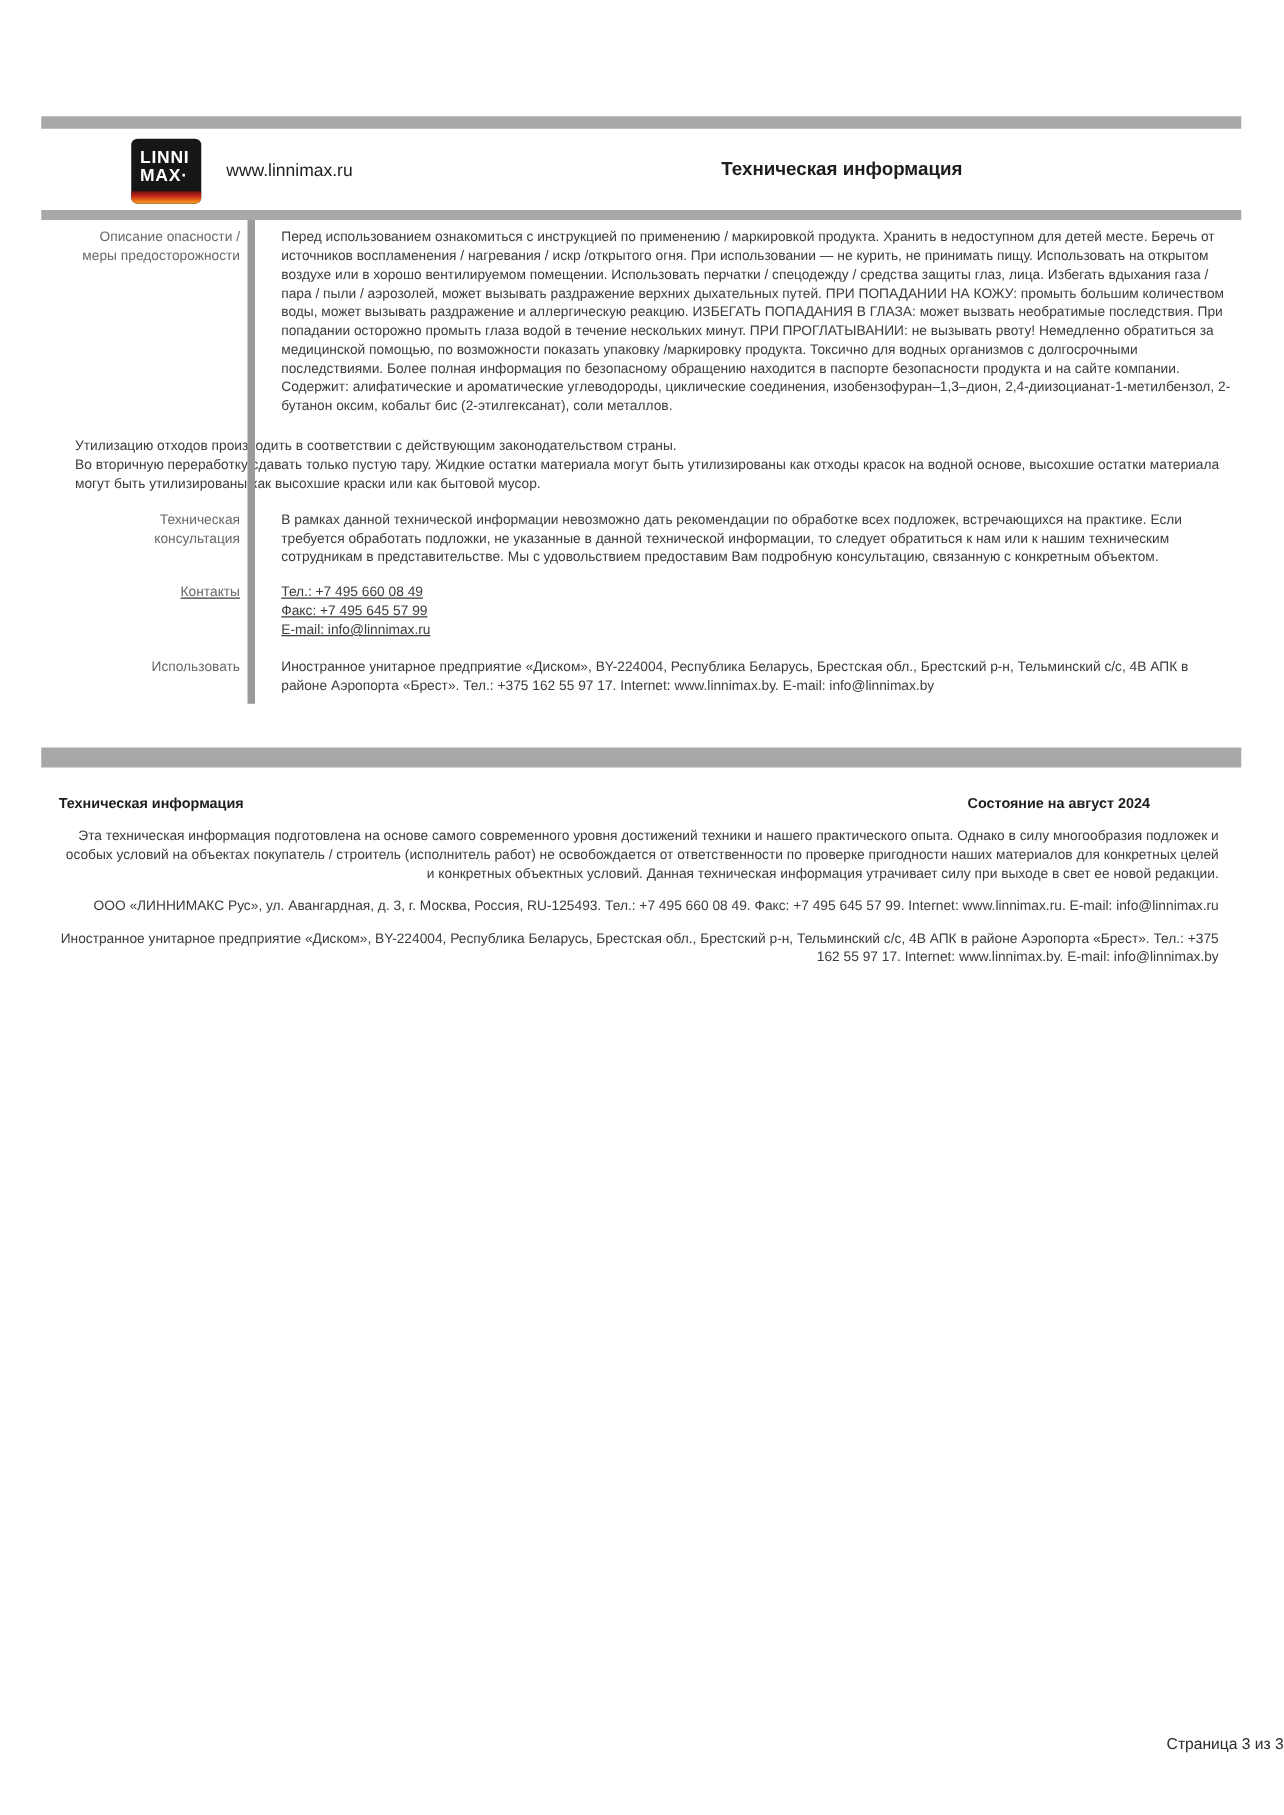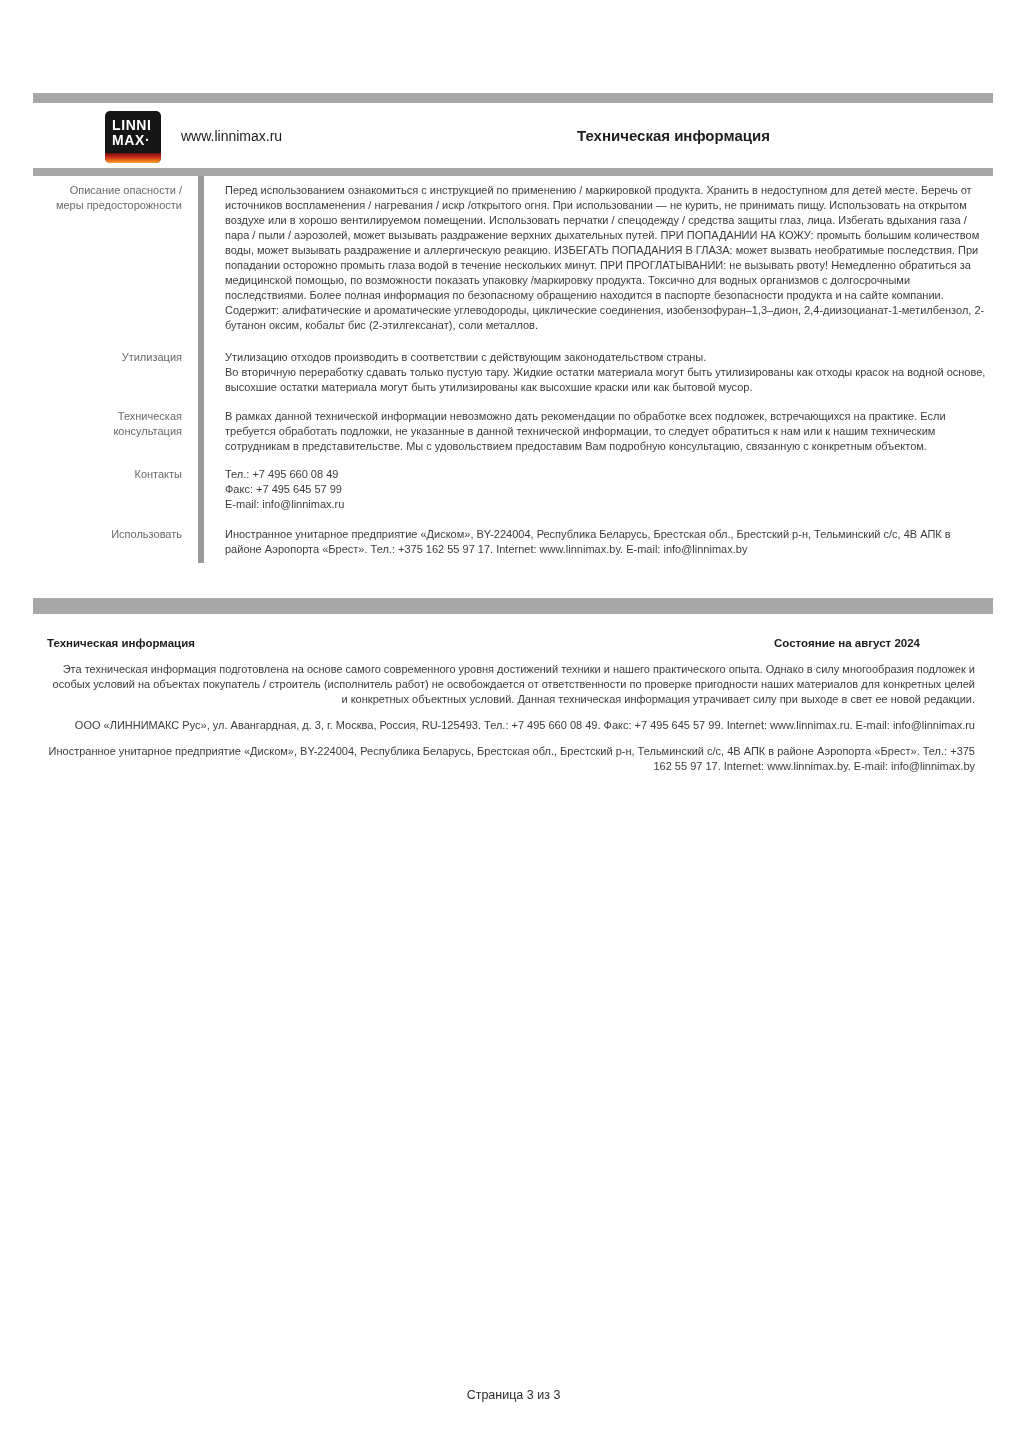--- a/index.html
+++ b/index.html
@@ -52,23 +52,23 @@
   }
   .spec-table::before {
     content: ""; position: absolute;
     left: 165px; top: 0; bottom: -6px; width: 6px;
     background: #9a9a9a;
   }
   .spec-row { display: flex; }
   .spec-row.mb1 { margin-bottom: 17px; }
   .spec-row.mb2 { margin-bottom: 14px; }
   .spec-row.mb3 { margin-bottom: 13px; }
-  .spec-row.mb4 { margin-bottom: 15px; }
+  .spec-row.mb4 { margin-bottom: 15px; text-decoration: underline; }
   .spec-label {
-    flex: 0 0 165px; padding-right: 16px;
+    flex: 0 0 165px; padding-right: 6px;
     text-align: right; color: #696969;
     font-size: 11px; line-height: 15px;
     white-space: pre-line;
   }
   .spec-content {
     flex: 1; padding-left: 27px; padding-right: 4px;
     font-size: 11px; line-height: 15px; color: #3c3c3c;
     white-space: pre-line;
   }
 
@@ -77,21 +77,21 @@
     position: absolute; left: 47px; top: 636px; width: 928px;
     font-size: 11px; line-height: 15px; color: #3c3c3c;
   }
   .footer-head { display: flex; justify-content: space-between; }
   .footer-title { font-weight: bold; font-size: 11.5px; color: #1d1d1d; }
   .footer-status { font-weight: bold; font-size: 11.5px; color: #1d1d1d; margin-right: 55px; }
   .footer p { margin-top: 11px; text-align: right; }
 
   .page-number {
     position: absolute; left: 0; top: 1388px; width: 1027px;
-    text-align: center; font-size: 12.5px; color: #2b2b2b;
+    text-align: right; font-size: 12.5px; color: #2b2b2b;
   }
 </style>
 </head>
 <body>
 
 <div class="sheet">
 
   <div class="bar bar-top"></div>
 
   <div class="logo">
@@ -105,21 +105,20 @@
 
   <div class="bar bar-header"></div>
 
   <div class="spec-table">
     <div class="spec-row mb1">
       <div class="spec-label">Описание опасности /
 меры предосторожности</div>
       <div class="spec-content">Перед использованием ознакомиться с инструкцией по применению / маркировкой продукта. Хранить в недоступном для детей месте. Беречь от источников воспламенения / нагревания / искр /открытого огня. При использовании — не курить, не принимать пищу. Использовать на открытом воздухе или в хорошо вентилируемом помещении. Использовать перчатки / спецодежду / средства защиты глаз, лица. Избегать вдыхания газа / пара / пыли / аэрозолей, может вызывать раздражение верхних дыхательных путей. ПРИ ПОПАДАНИИ НА КОЖУ: промыть большим количеством воды, может вызывать раздражение и аллергическую реакцию. ИЗБЕГАТЬ ПОПАДАНИЯ В ГЛАЗА: может вызвать необратимые последствия. При попадании осторожно промыть глаза водой в течение нескольких минут. ПРИ ПРОГЛАТЫВАНИИ: не вызывать рвоту! Немедленно обратиться за медицинской помощью, по возможности показать упаковку /маркировку продукта. Токсично для водных организмов с долгосрочными последствиями. Более полная информация по безопасному обращению находится в паспорте безопасности продукта и на сайте компании. Содержит: алифатические и ароматические углеводороды, циклические соединения, изобензофуран–1,3–дион, 2,4-диизоцианат-1-метилбензол, 2-бутанон оксим, кобальт бис (2-этилгексанат), соли металлов.</div>
     </div>
     <div class="spec-row mb2">
-      <div class="spec-label">Утилизация</div>
       <div class="spec-content">Утилизацию отходов производить в соответствии с действующим законодательством страны.
 Во вторичную переработку сдавать только пустую тару. Жидкие остатки материала могут быть утилизированы как отходы красок на водной основе, высохшие остатки материала могут быть утилизированы как высохшие краски или как бытовой мусор.</div>
     </div>
     <div class="spec-row mb3">
       <div class="spec-label">Техническая
 консультация</div>
       <div class="spec-content">В рамках данной технической информации невозможно дать рекомендации по обработке всех подложек, встречающихся на практике. Если требуется обработать подложки, не указанные в данной технической информации, то следует обратиться к нам или к нашим техническим сотрудникам в представительстве. Мы с удовольствием предоставим Вам подробную консультацию, связанную с конкретным объектом.</div>
     </div>
     <div class="spec-row mb4">
       <div class="spec-label">Контакты</div>

